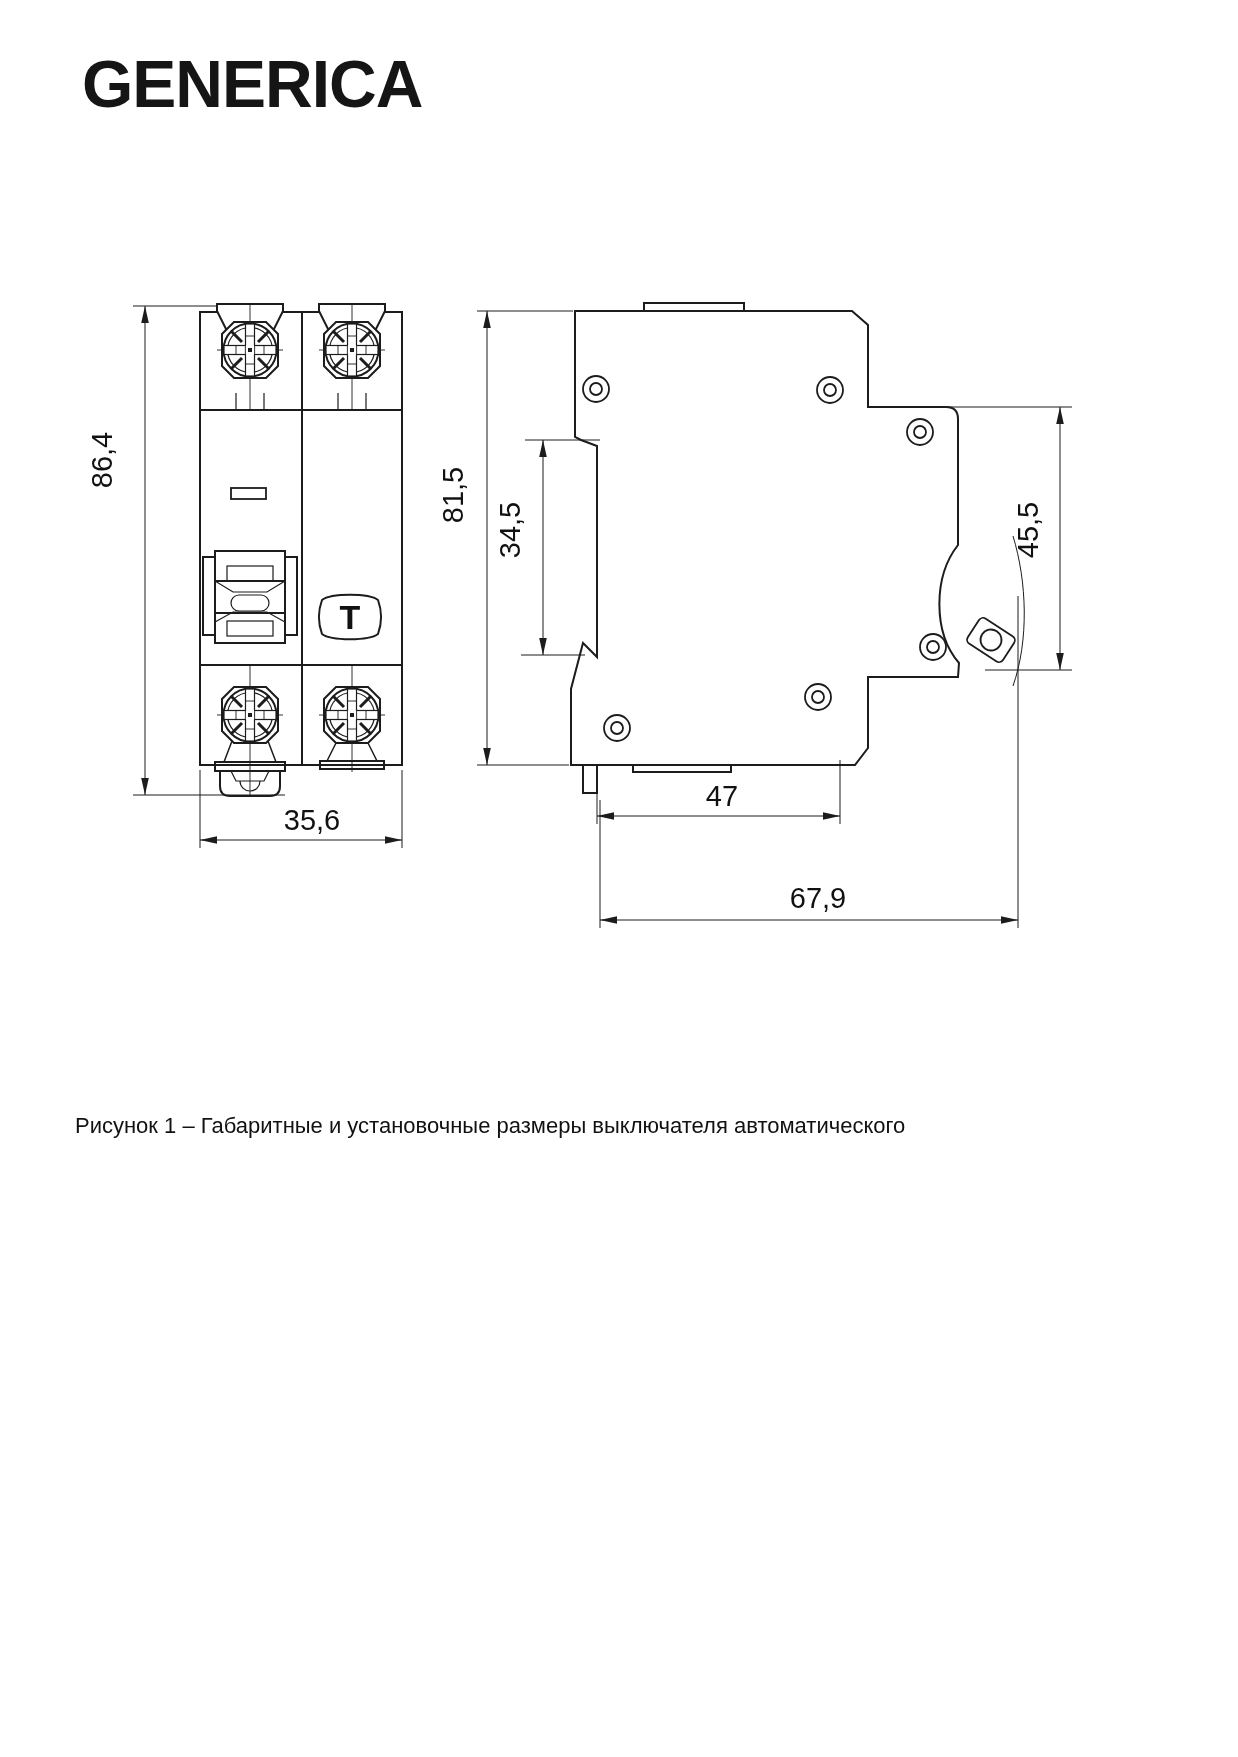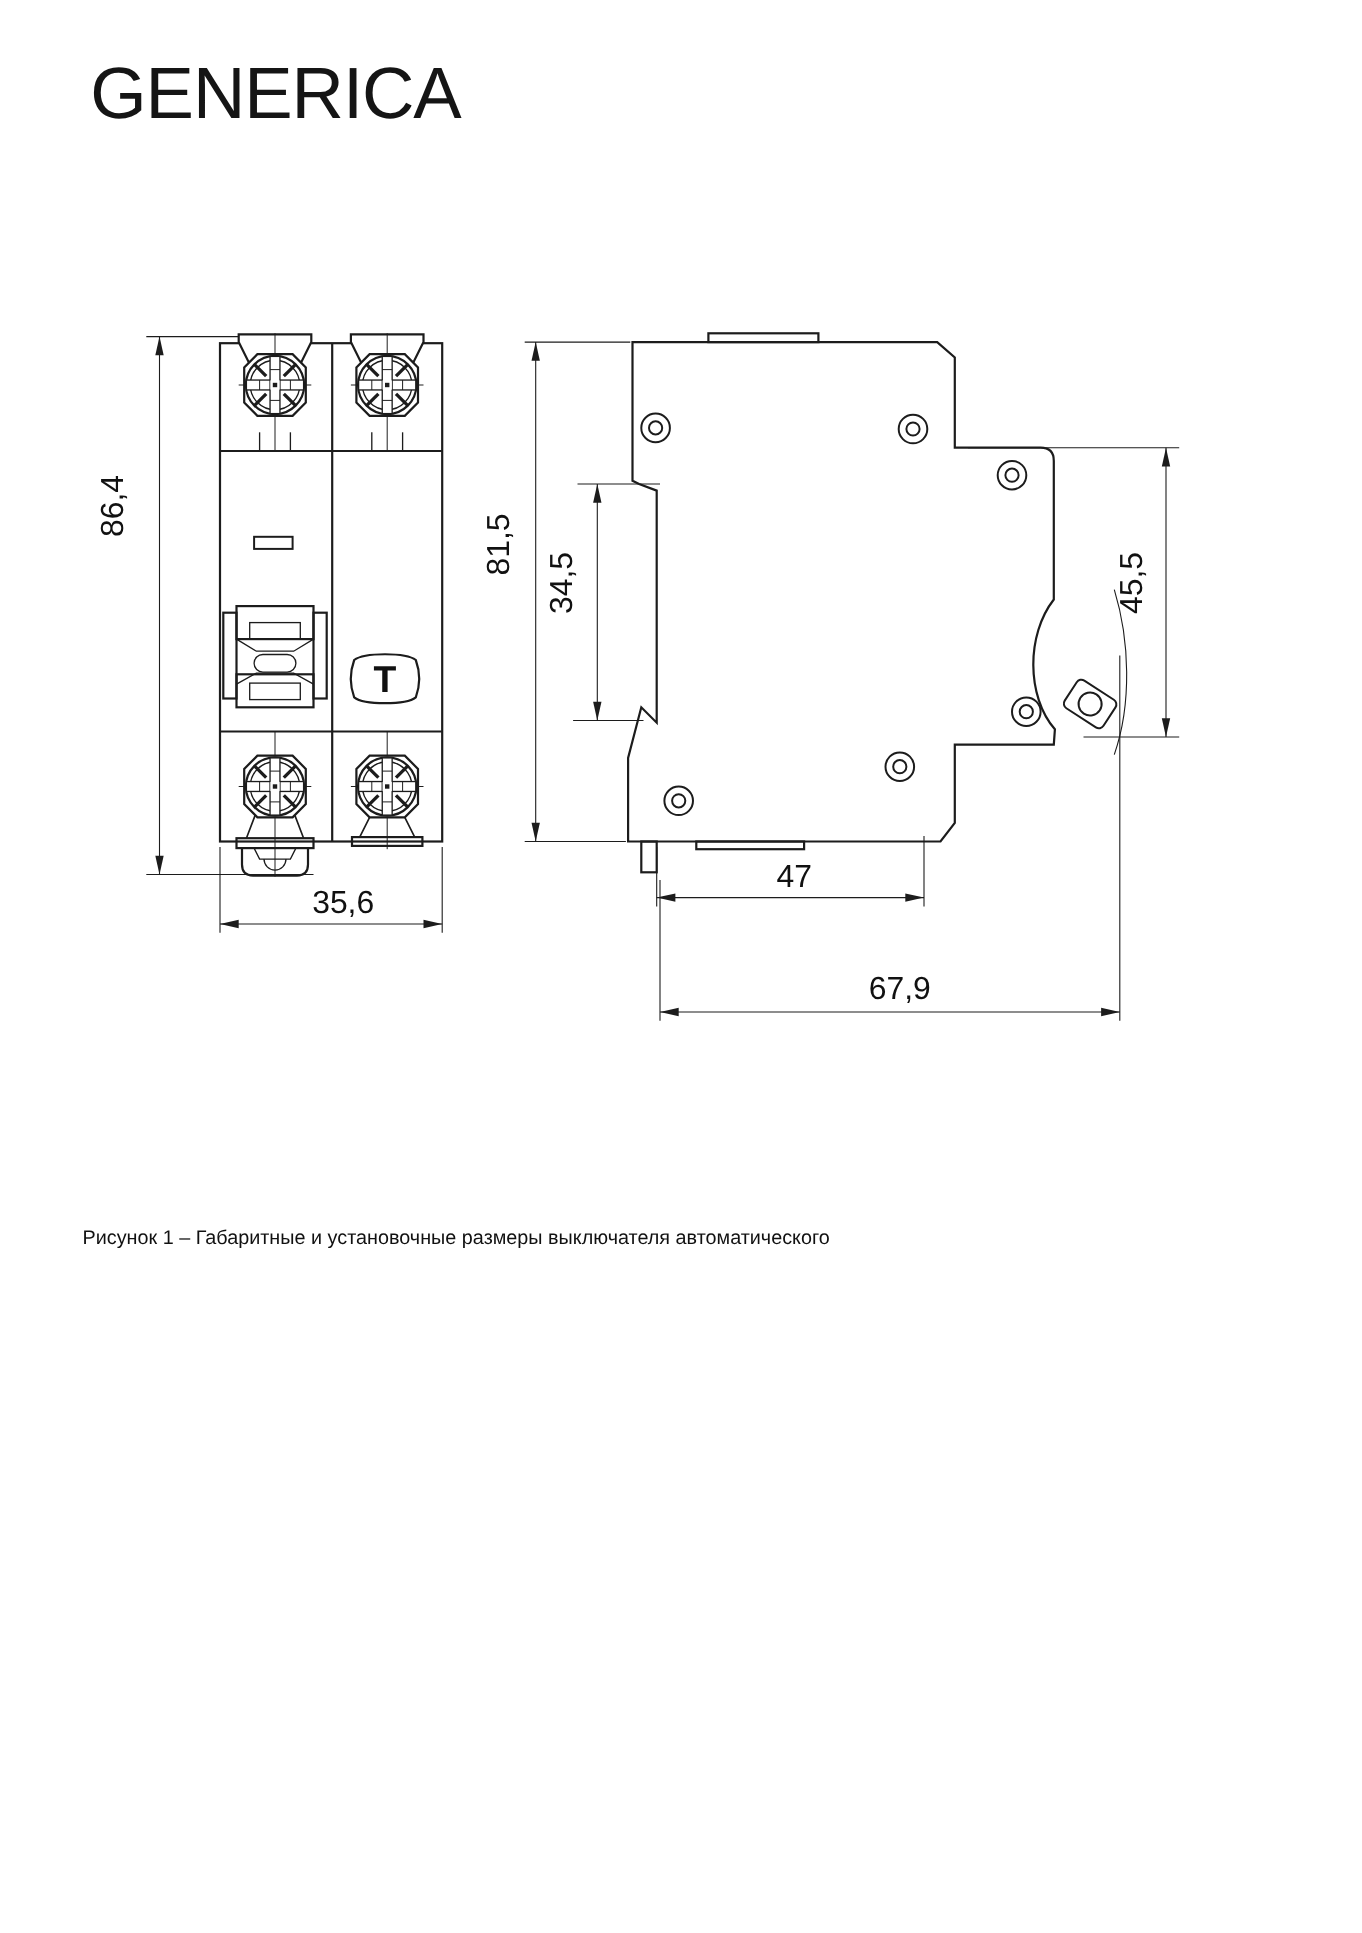--- a/index.html
+++ b/index.html
@@ -1,32 +1,32 @@
 <!DOCTYPE html>
 <html><head>
 <meta charset="utf-8">
 <style>
   html,body{margin:0;padding:0;background:#fff;}
   .page{position:relative;width:1238px;height:1757px;background:#fff;overflow:hidden;
         font-family:"Liberation Sans",sans-serif;color:#111;}
-  .logo{position:absolute;left:82px;top:46px;font-size:66px;font-weight:normal;
+  .logo{position:absolute;left:82px;top:46px;font-size:66px;font-weight:bold;
         letter-spacing:-1px;color:#151515;font-family:"Liberation Sans",sans-serif;}
   .drawing{position:absolute;left:0;top:0;}
   svg .s2{stroke:#1c1c1c;fill:none;stroke-width:2;}
   svg .s18{stroke:#1c1c1c;fill:none;stroke-width:1.8;}
   svg .s15{stroke:#1c1c1c;fill:none;stroke-width:1.5;}
   svg .s12{stroke:#1c1c1c;fill:none;stroke-width:1.2;}
   svg .s1{stroke:#1c1c1c;fill:none;stroke-width:1;}
   svg .s08{stroke:#1c1c1c;fill:none;stroke-width:0.9;}
   svg .s3{stroke:#1c1c1c;fill:none;stroke-width:3;}
   svg .wf{fill:#fff;}
   svg .arw{fill:#1c1c1c;stroke:none;}
   svg text.dim{font-family:"Liberation Sans",sans-serif;font-size:29px;fill:#111;}
   svg text.tbtn{font-family:"Liberation Sans",sans-serif;font-size:34px;font-weight:bold;fill:#111;}
-  .caption{position:absolute;left:75px;top:1106px;width:1000px;font-size:18px;
+  .caption{position:absolute;left:75px;top:1106px;width:1000px;font-size:22px;
            line-height:39px;color:#111;}
 </style>
 </head>
 <body>
 
 <div class="page">
 
   <div class="logo">GENERICA</div>
 
   <svg class="drawing" width="1238" height="980" viewBox="0 0 1238 980">

